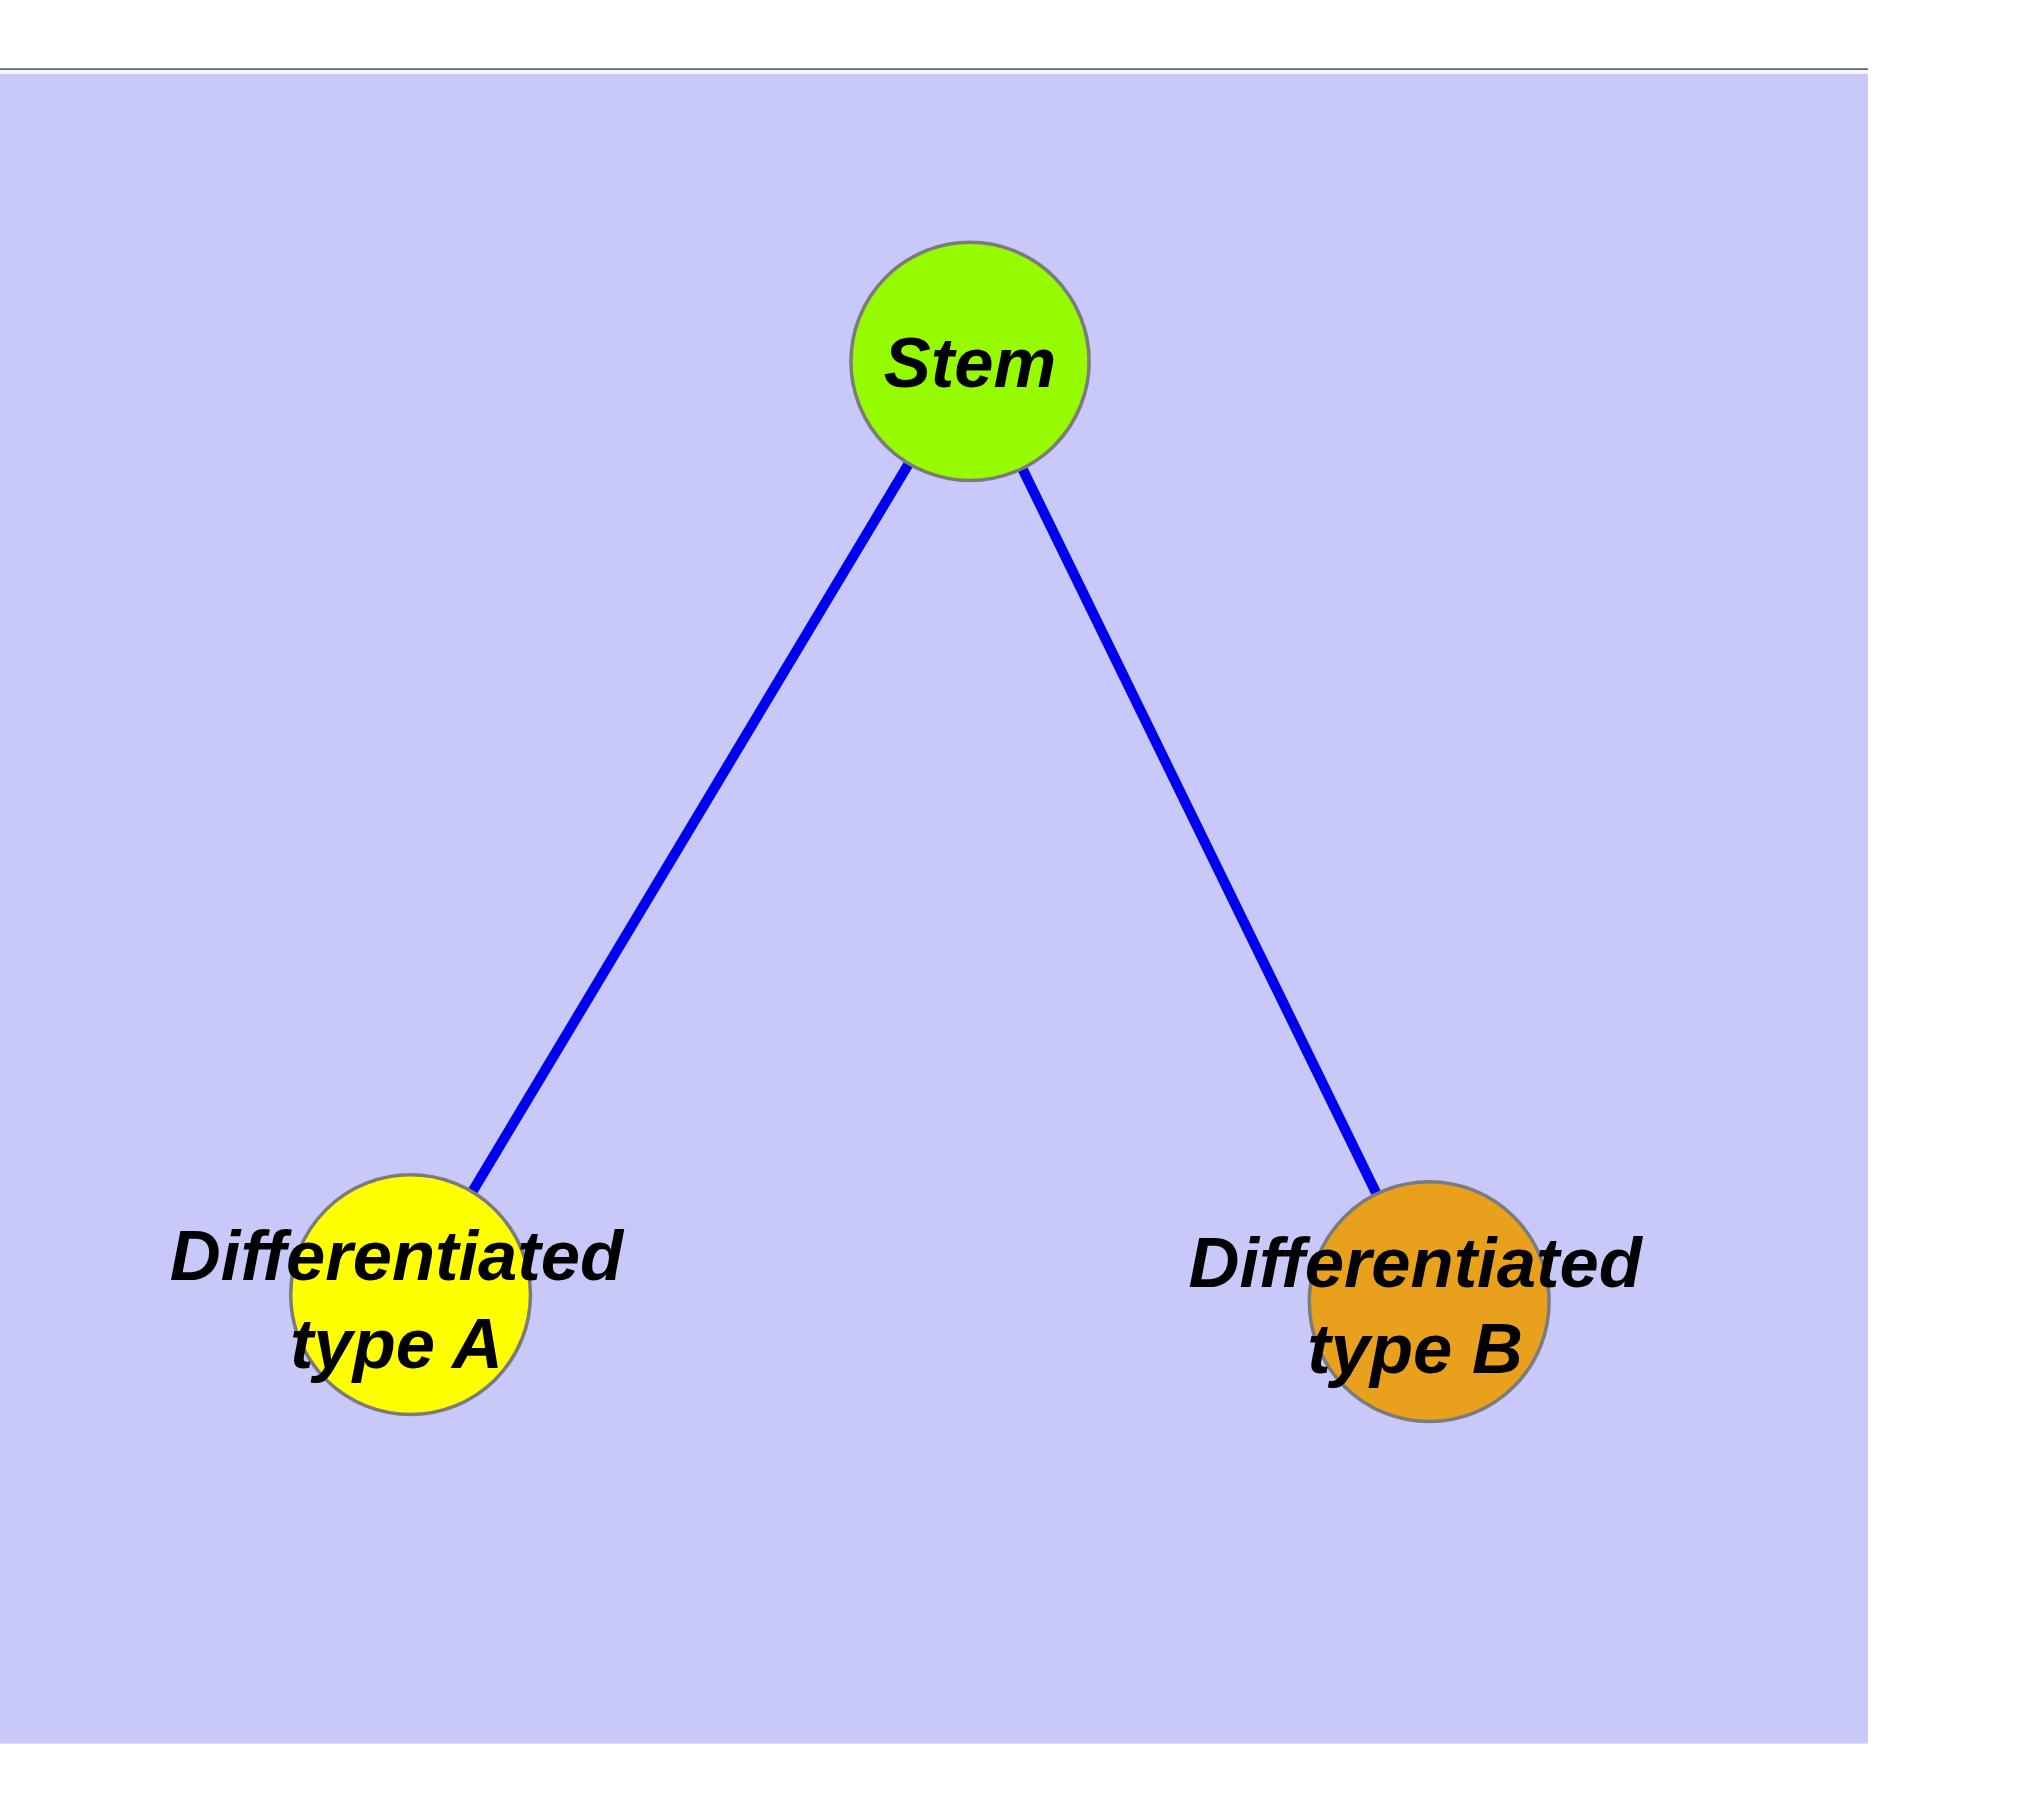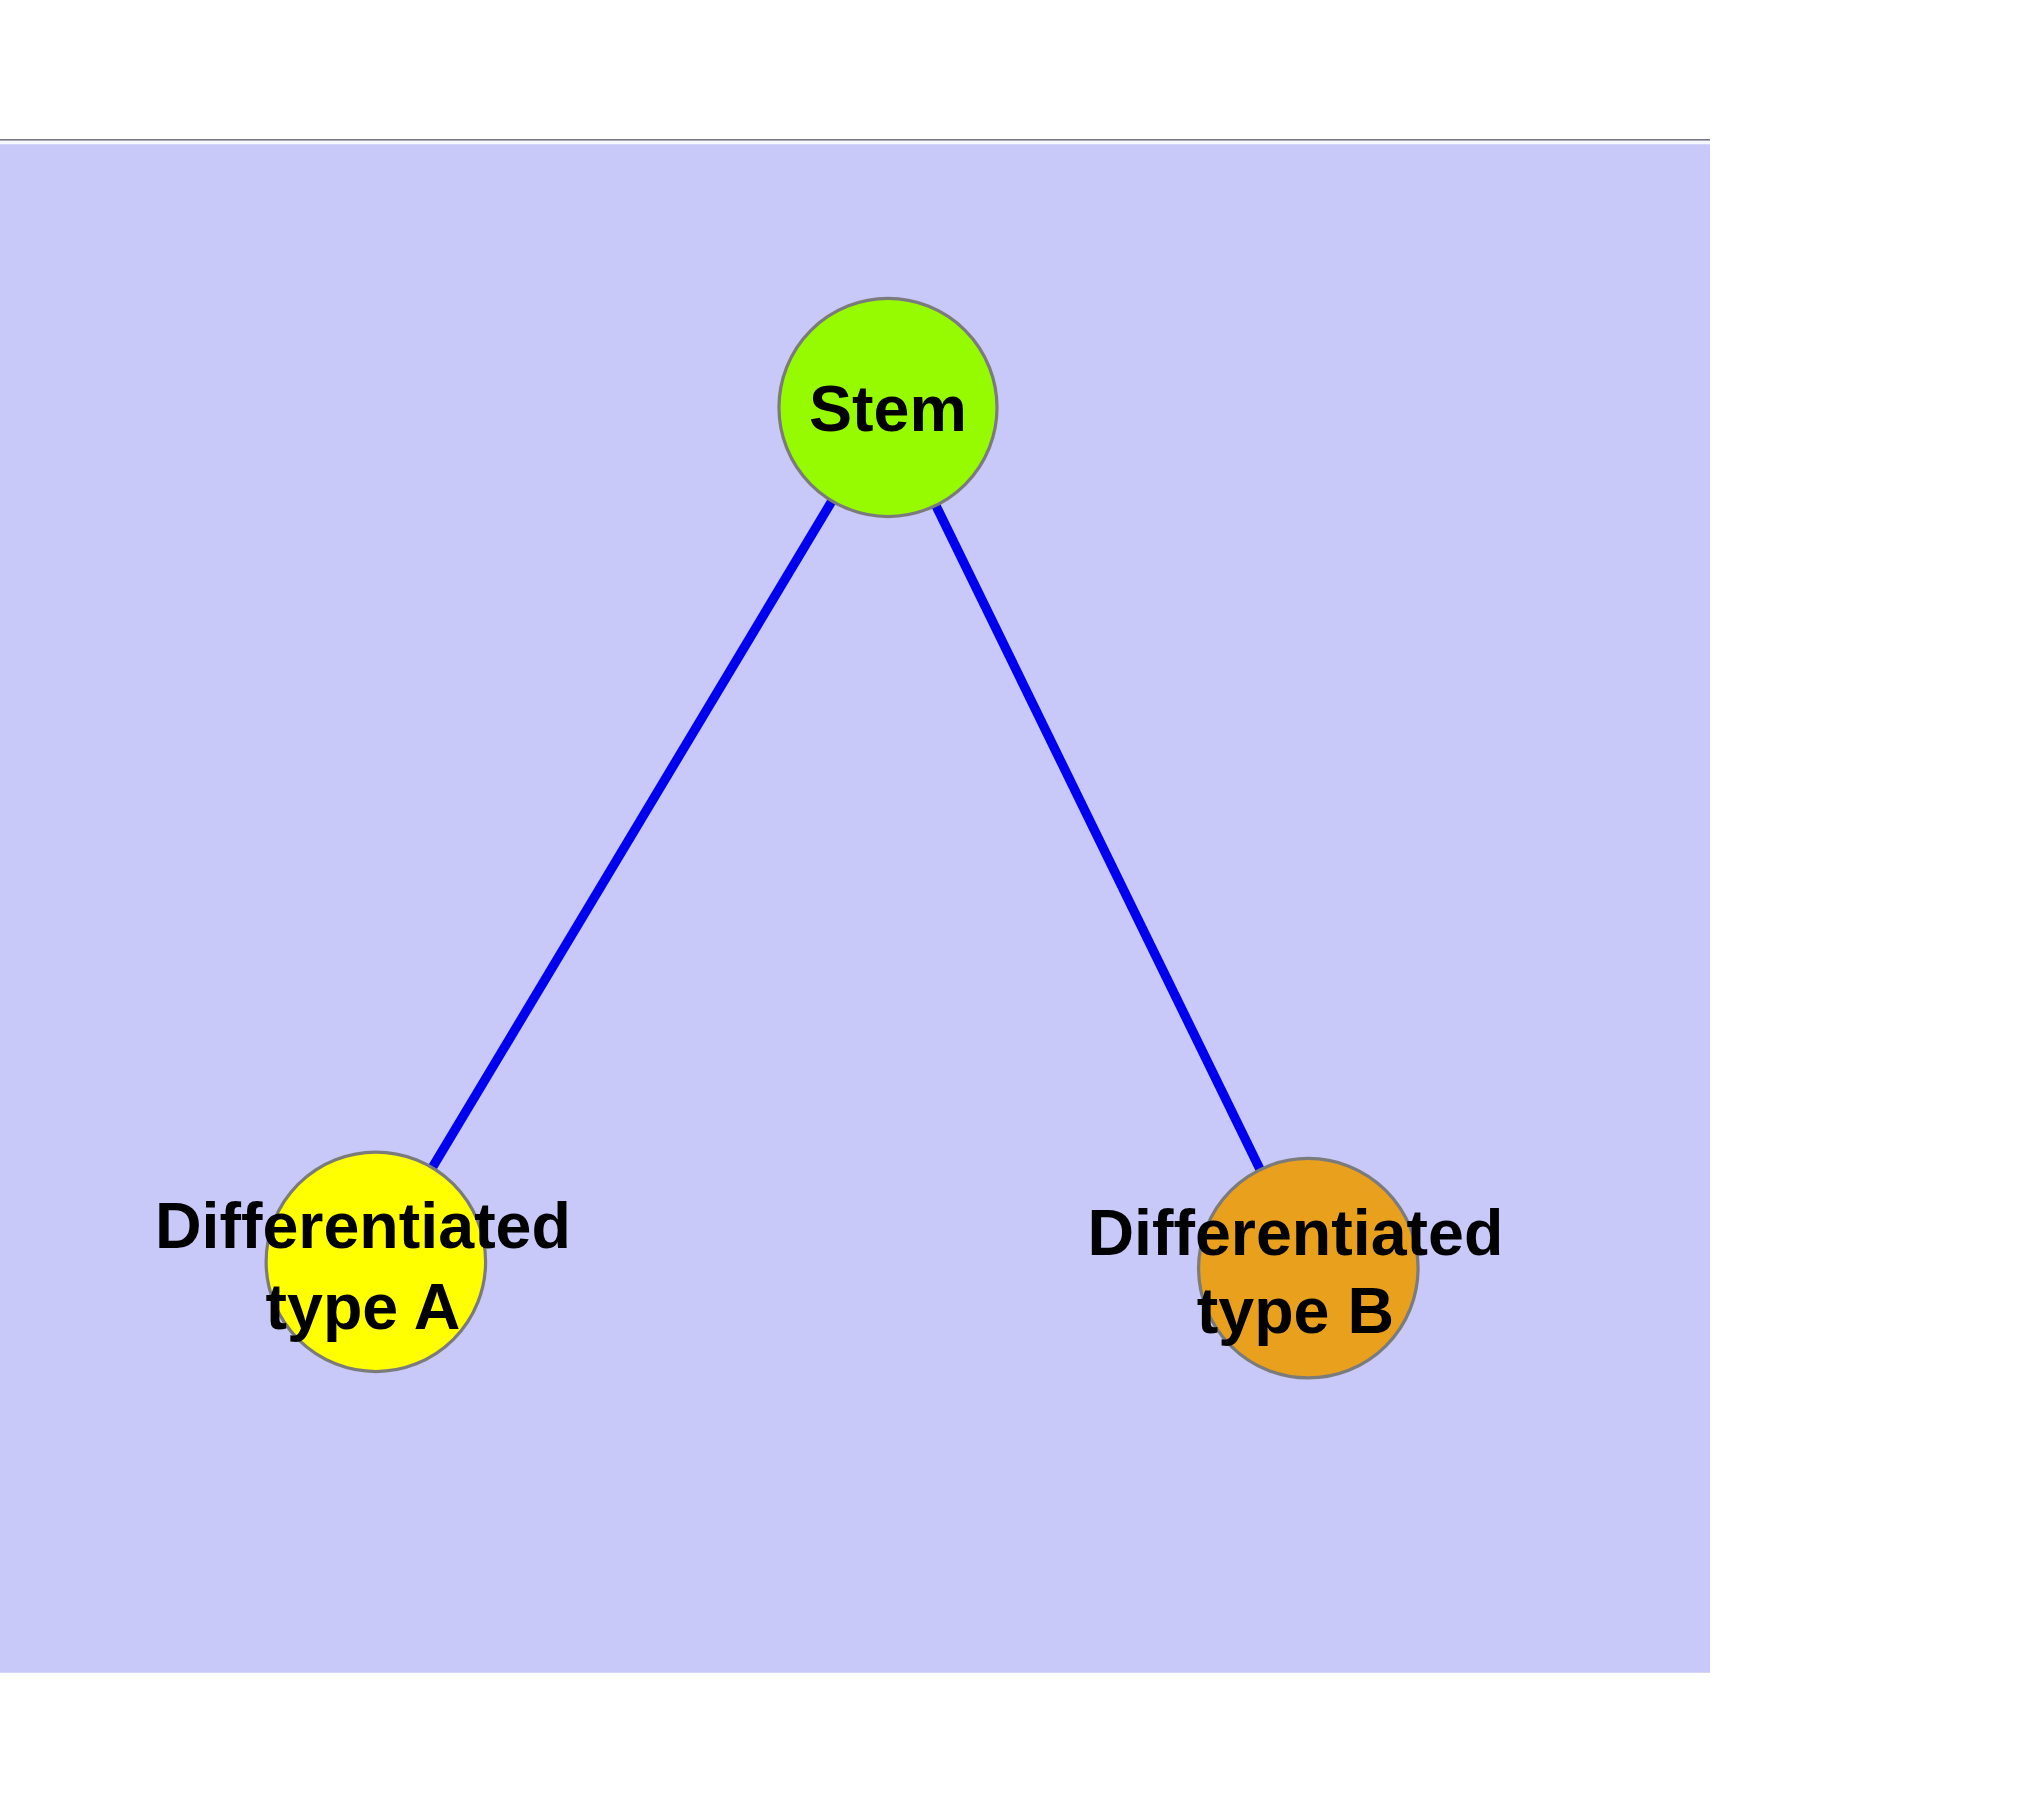--- a/index.html
+++ b/index.html
@@ -1,23 +1,24 @@
 <!DOCTYPE html>
 <html style="font-size:13.6px"><head>
 <meta charset="utf-8">
 <style>
   html, body {
     margin: 0;
     padding: 0;
   }
   .canvas {
     position: relative;
-    width: 1710px;
+    width: 1868px;
     height: 1812px;
     overflow: hidden;
+    font-style: italic;
   }
   .canvas svg {
     display: block;
     width: 100%;
     height: 100%;
   }
   .node-label {
     font-family: "Liberation Sans", "DejaVu Sans", sans-serif;
     font-weight: bold;
     font-size: 90px;

